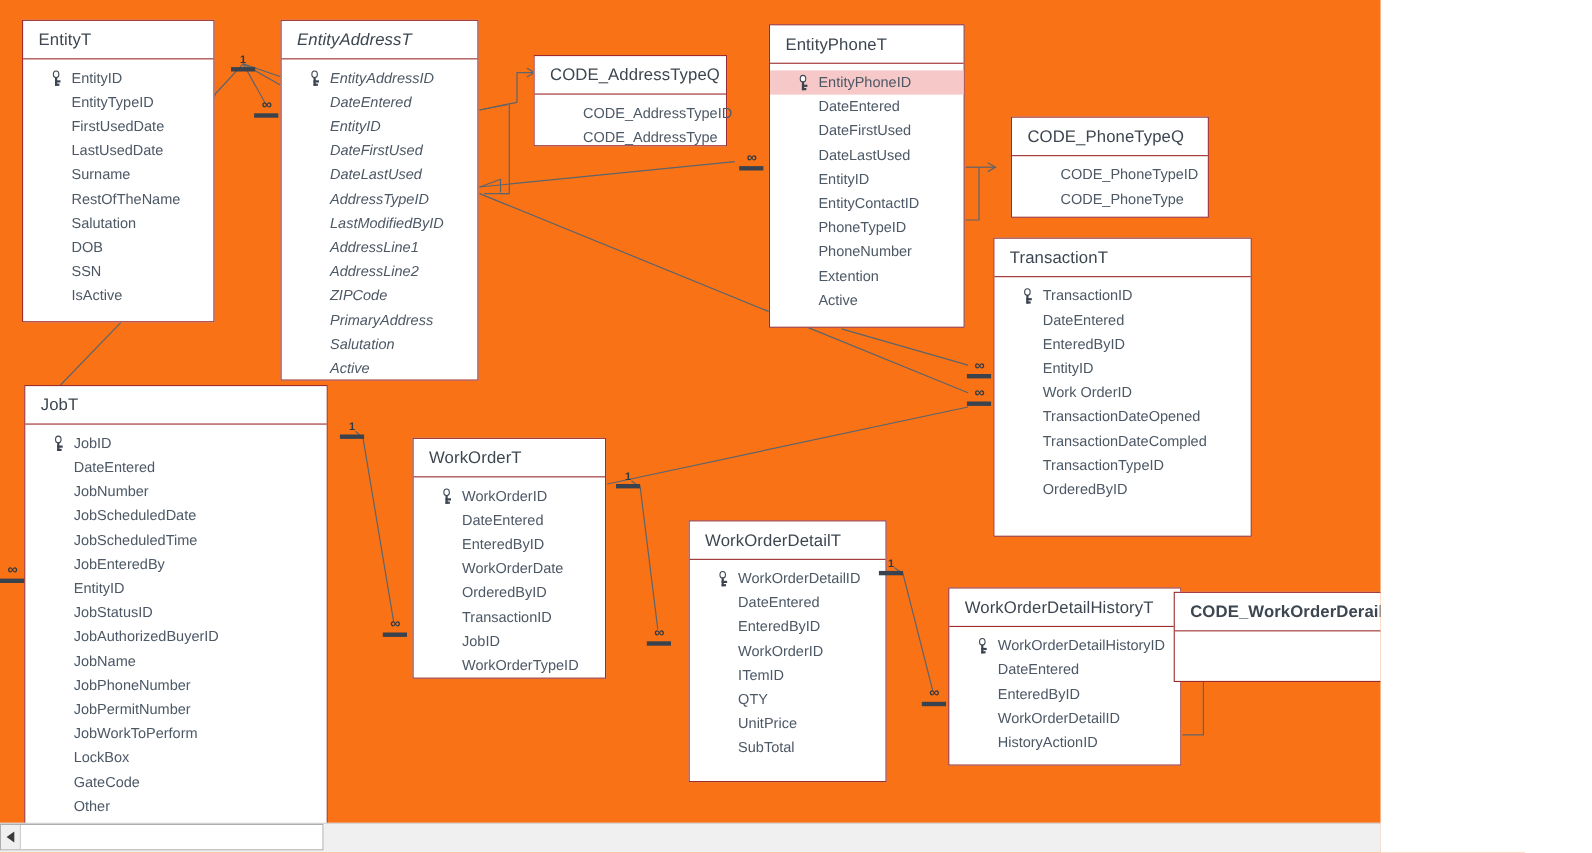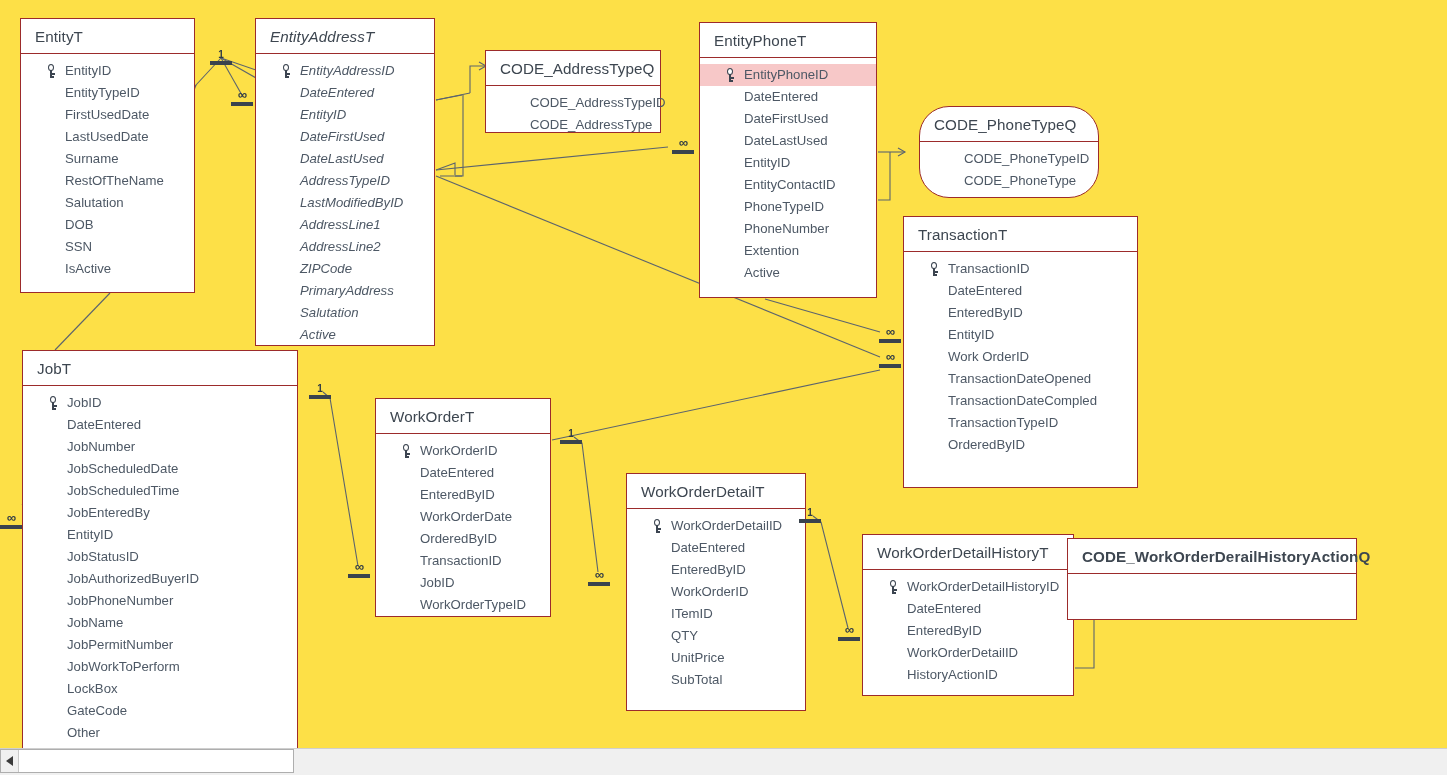--- a/index.html
+++ b/index.html
@@ -5,23 +5,23 @@
   html, body {
     margin: 0;
     padding: 0;
     background: #ffffff;
   }
   body {
     font-family: "Liberation Sans", sans-serif;
   }
   #canvas {
     position: relative;
-    width: 1447px;
+    width: 1255px;
     height: 775px;
-    background: #fde047;
+    background: #f97316;
     overflow: hidden;
   }
   
   #lines {
     position: absolute;
     left: 0; top: 0;
     width: 1447px;
     height: 775px;
     pointer-events: none;
   }
@@ -280,21 +280,21 @@
           <div class="fld"><span>DateFirstUsed</span></div>
           <div class="fld"><span>DateLastUsed</span></div>
           <div class="fld"><span>EntityID</span></div>
           <div class="fld"><span>EntityContactID</span></div>
           <div class="fld"><span>PhoneTypeID</span></div>
           <div class="fld"><span>PhoneNumber</span></div>
           <div class="fld"><span>Extention</span></div>
           <div class="fld"><span>Active</span></div>
         </div>
       </div>
-      <div class="tbl" style="left: 919px; top: 106px; width: 180px; height: 92px; border-radius: 30px;">
+      <div class="tbl" style="left: 919px; top: 106px; width: 180px; height: 92px;">
         <div class="tbl-title">CODE_PhoneTypeQ</div>
         <div class="tbl-fields">
           <div class="fld"><span>CODE_PhoneTypeID</span></div>
           <div class="fld"><span>CODE_PhoneType</span></div>
         </div>
       </div>
       <div class="tbl" style="left: 903px; top: 216px; width: 235px; height: 272px;">
         <div class="tbl-title">TransactionT</div>
         <div class="tbl-fields">
           <div class="fld"><span class="keyicon">
@@ -323,22 +323,22 @@
               <span class="kt2"></span>
             </span><span>JobID</span></div>
           <div class="fld"><span>DateEntered</span></div>
           <div class="fld"><span>JobNumber</span></div>
           <div class="fld"><span>JobScheduledDate</span></div>
           <div class="fld"><span>JobScheduledTime</span></div>
           <div class="fld"><span>JobEnteredBy</span></div>
           <div class="fld"><span>EntityID</span></div>
           <div class="fld"><span>JobStatusID</span></div>
           <div class="fld"><span>JobAuthorizedBuyerID</span></div>
+          <div class="fld"><span>JobName</span></div>
           <div class="fld"><span>JobPhoneNumber</span></div>
-          <div class="fld"><span>JobName</span></div>
           <div class="fld"><span>JobPermitNumber</span></div>
           <div class="fld"><span>JobWorkToPerform</span></div>
           <div class="fld"><span>LockBox</span></div>
           <div class="fld"><span>GateCode</span></div>
           <div class="fld"><span>Other</span></div>
           <div class="fld"><span>SpecificAddress</span></div>
         </div>
       </div>
       <div class="tbl" style="left: 375px; top: 398px; width: 176px; height: 219px;">
         <div class="tbl-title">WorkOrderT</div>

